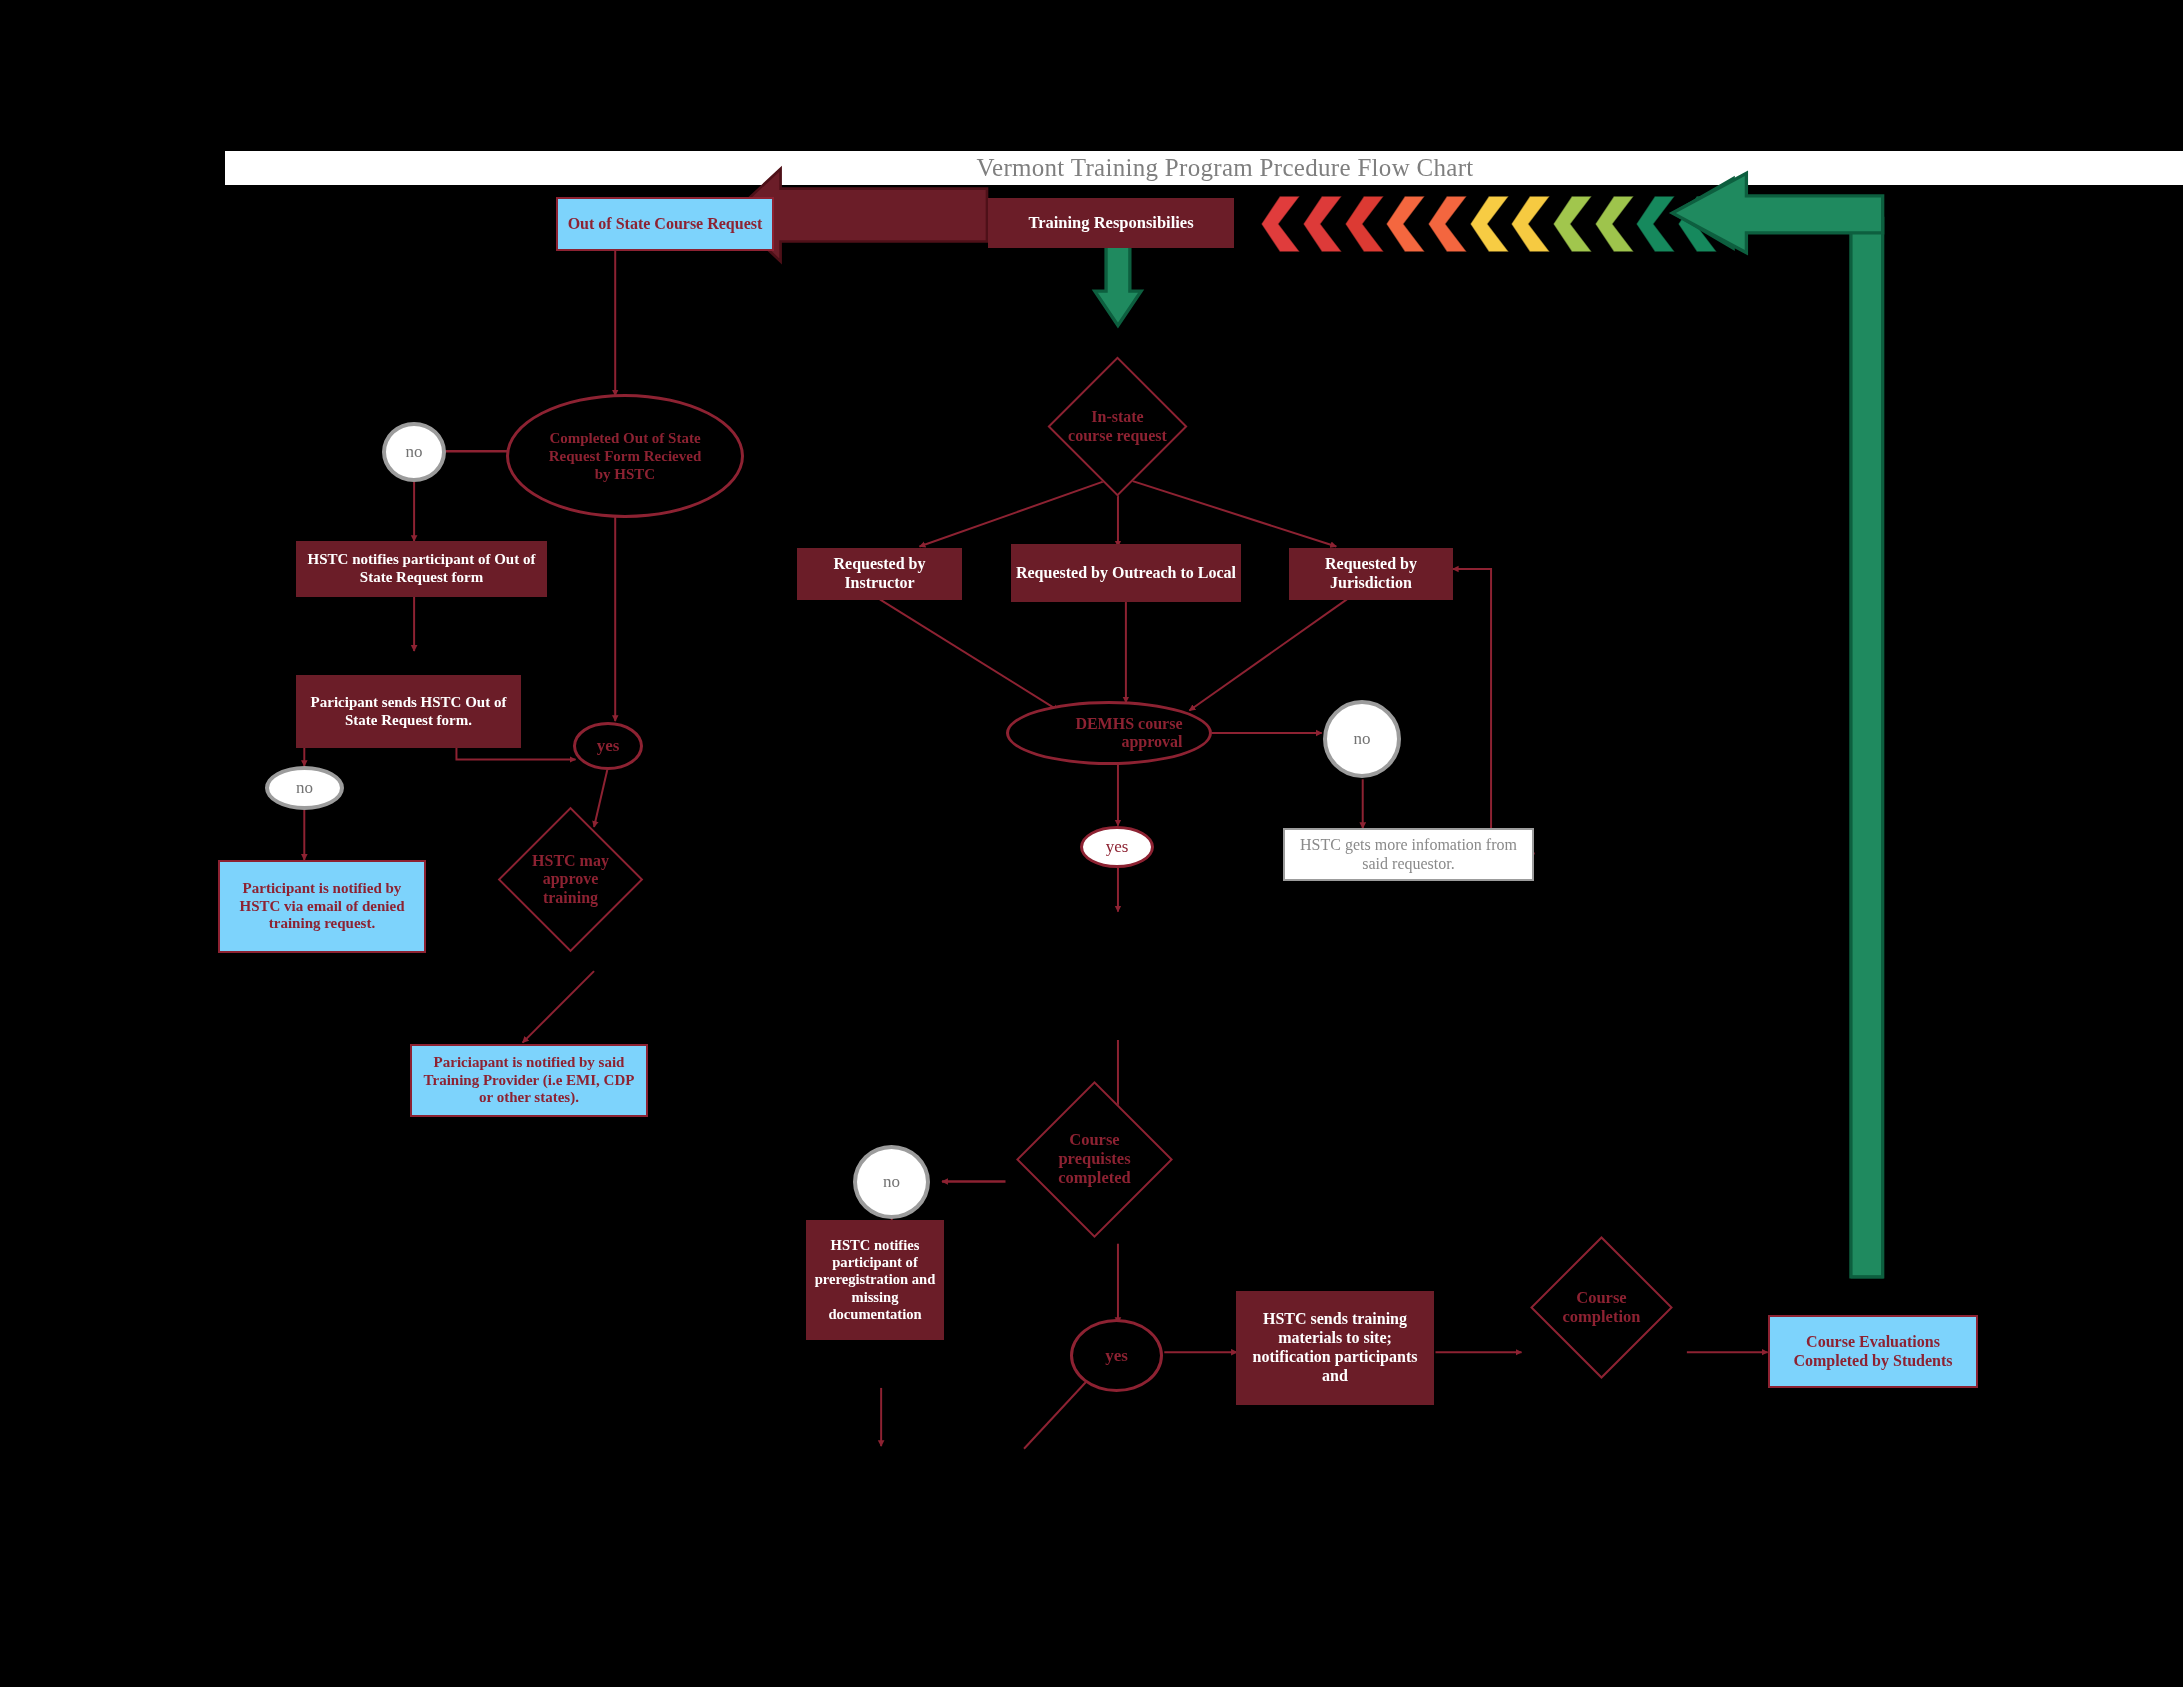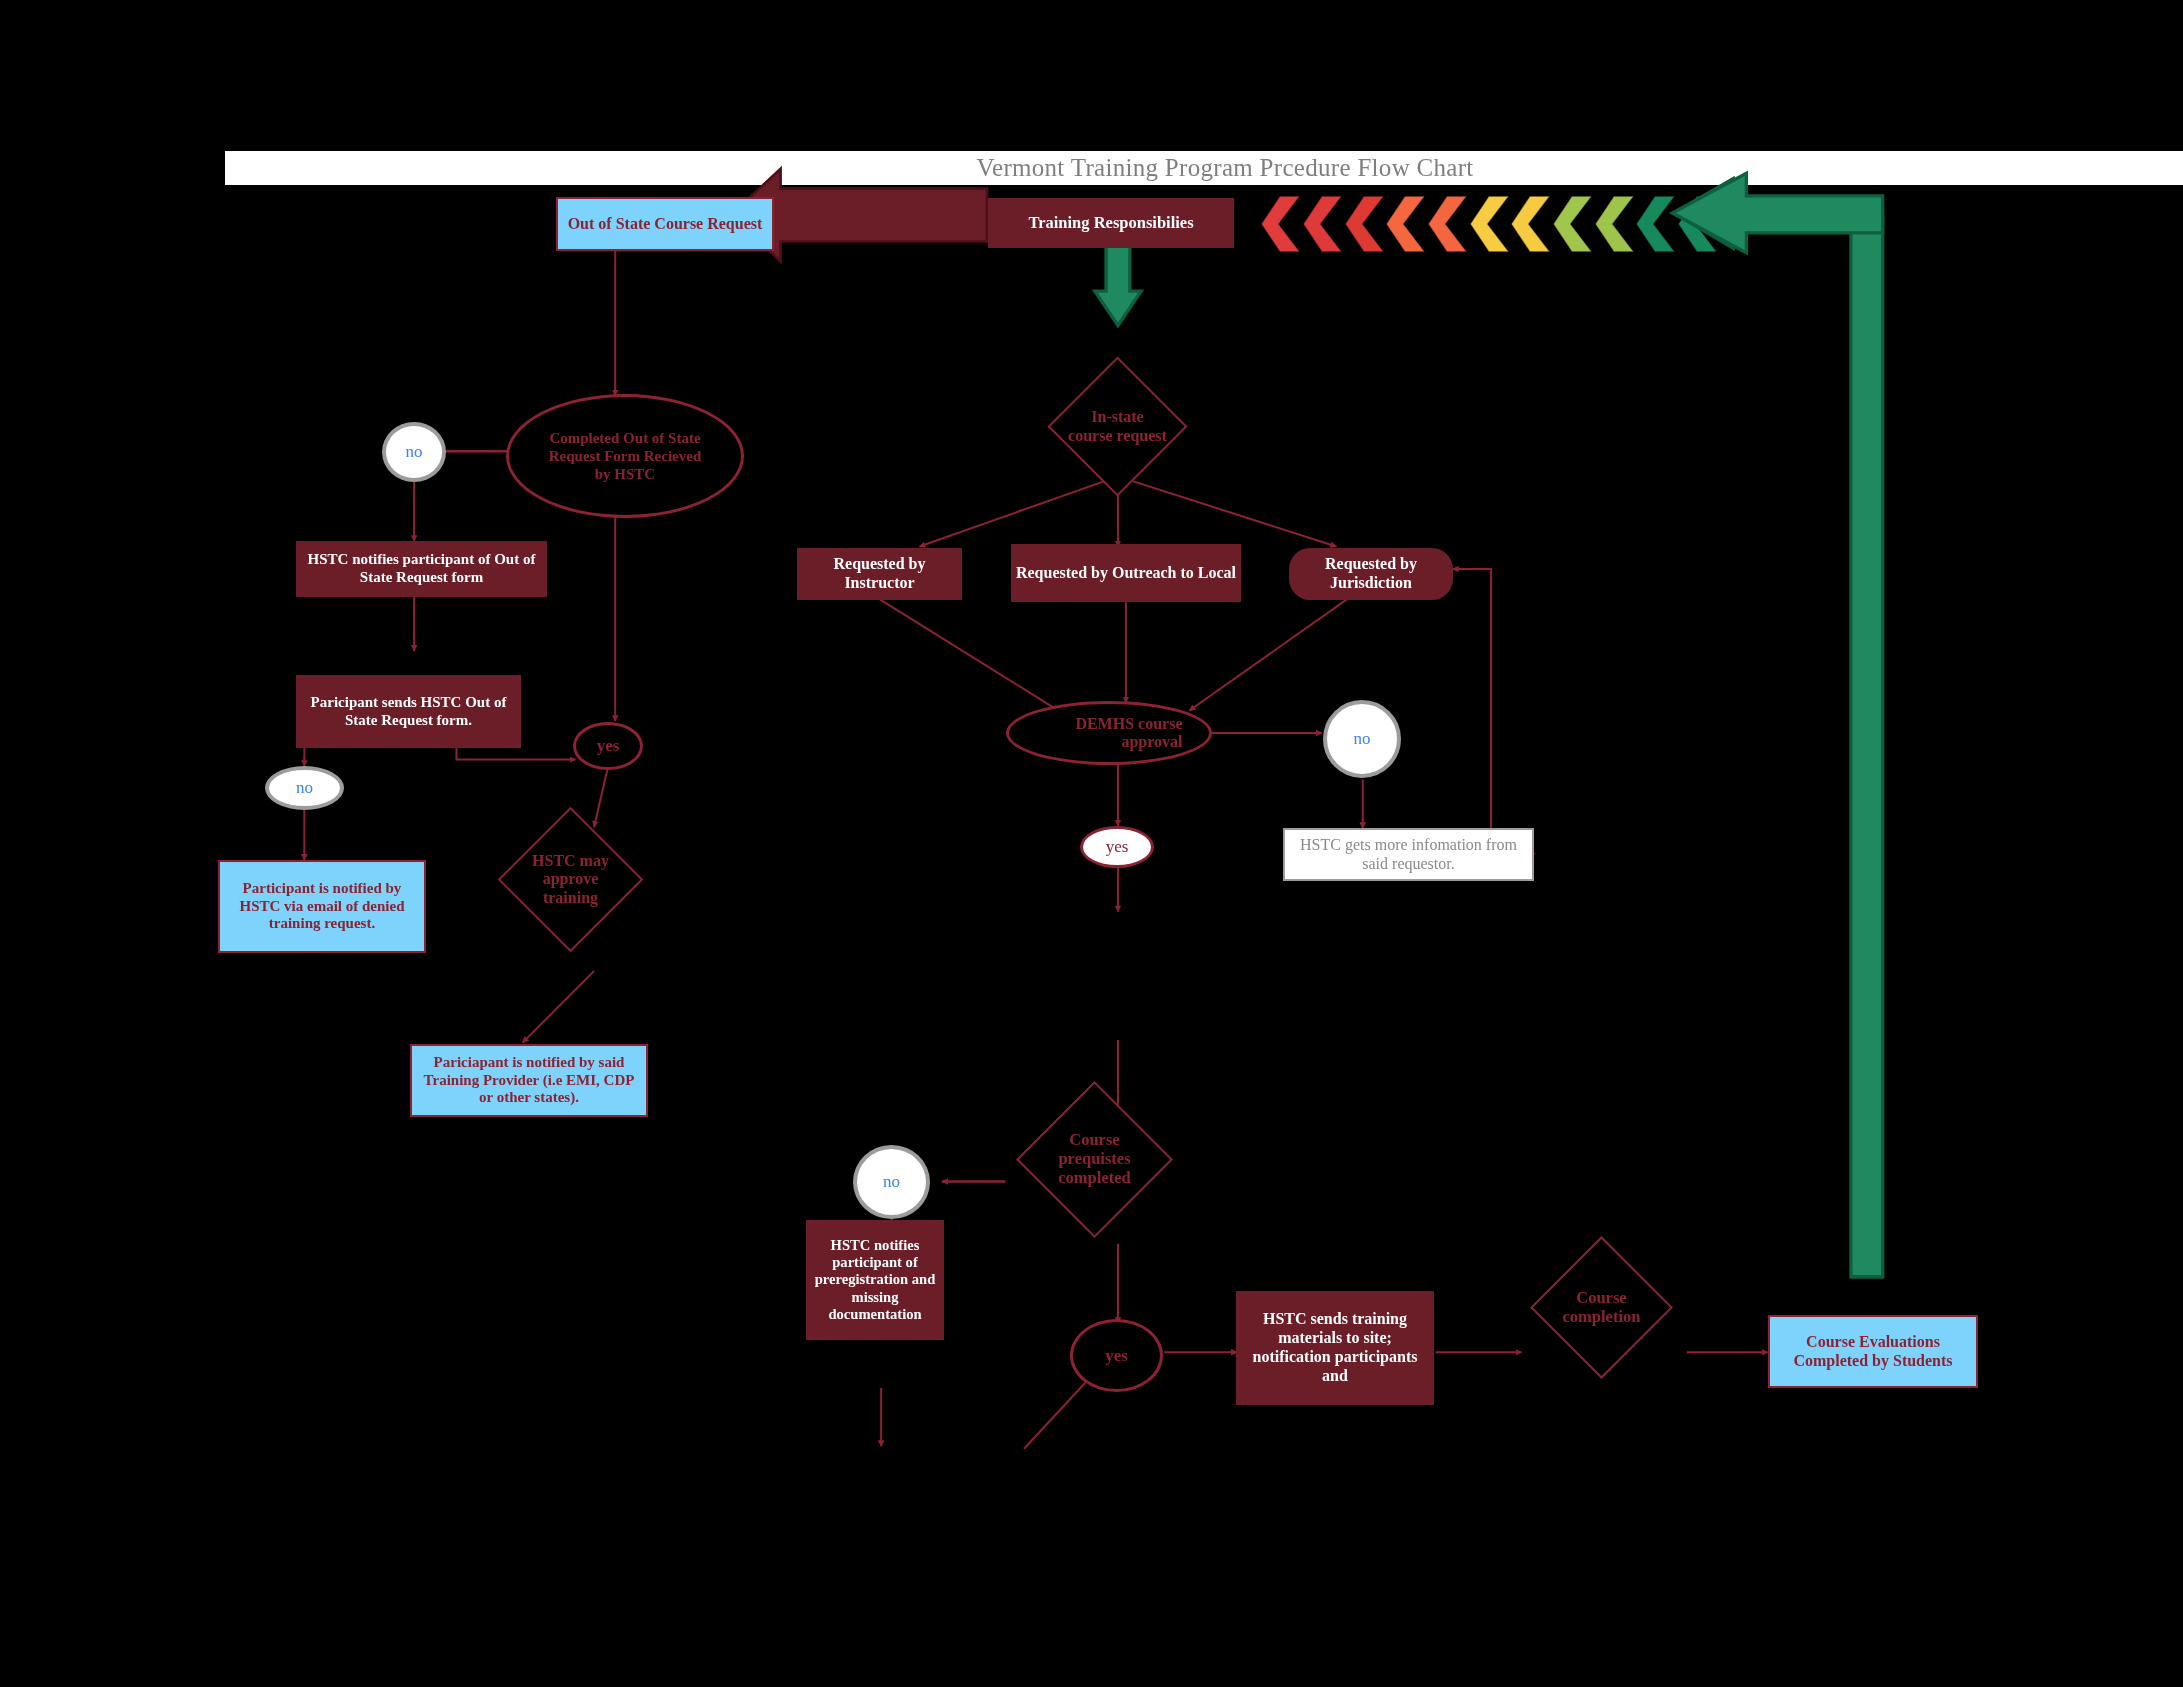--- a/index.html
+++ b/index.html
@@ -31,21 +31,21 @@
   .diamond .dsq{position:absolute;left:0;top:0;width:100%;height:100%;
                 border:2.6px solid #8d2232;transform:rotate(45deg);box-sizing:border-box;background:#000;}
   .diamond .dtx{position:absolute;left:0;top:0;width:100%;height:100%;display:flex;
                 align-items:center;justify-content:center;text-align:center;
                 color:#8d2232;font-weight:bold;line-height:1.15;z-index:2;}
 
   
   .ellipse{position:absolute;box-sizing:border-box;display:flex;align-items:center;
            justify-content:center;text-align:center;border-radius:50%;}
   .el-maroon{background:#000;border:3.3px solid #8d2232;color:#8d2232;font-weight:bold;}
-  .el-gray{background:#ffffff;border:4px solid #9c9c9c;color:#3b82f6;}
+  .el-gray{background:#ffffff;border:4px solid #9c9c9c;color:#737373;}
   .el-white-maroon{background:#ffffff;border:3.3px solid #8d2232;color:#8d2232;}
 
   
   #wires{position:absolute;left:0;top:0;width:2183px;height:1687px;pointer-events:none;z-index:1;}
   .node,.diamond,.ellipse{z-index:3;}
 
   
   .chev{position:absolute;width:36px;height:60px;}
   .chev svg{display:block;}
 </style>
@@ -246,21 +246,21 @@
   </div>
 
   <div class="node fill" style="left:797px;top:548px;width:165px;height:52px;font-size:16px;">
     <span>Requested by Instructor</span>
   </div>
 
   <div class="node fill" style="left:1011px;top:544px;width:230px;height:58px;font-size:16px;">
     <span>Requested by Outreach to Local</span>
   </div>
 
-  <div class="node fill" style="left:1289px;top:548px;width:164px;height:52px;font-size:16px;border-radius:21px;">
+  <div class="node fill" style="left:1289px;top:548px;width:164px;height:52px;font-size:16px;">
     <span>Requested by Jurisdiction</span>
   </div>
 
   <div class="ellipse el-maroon" style="left:1006px;top:701px;width:206px;height:64px;font-size:16px;text-align:right;">
     <span style="padding:0 26.5px;">DEMHS course approval</span>
   </div>
 
   <div class="ellipse el-gray" style="left:1323px;top:700px;width:78px;height:78px;font-size:17px;">
     <span>no</span>
   </div>

